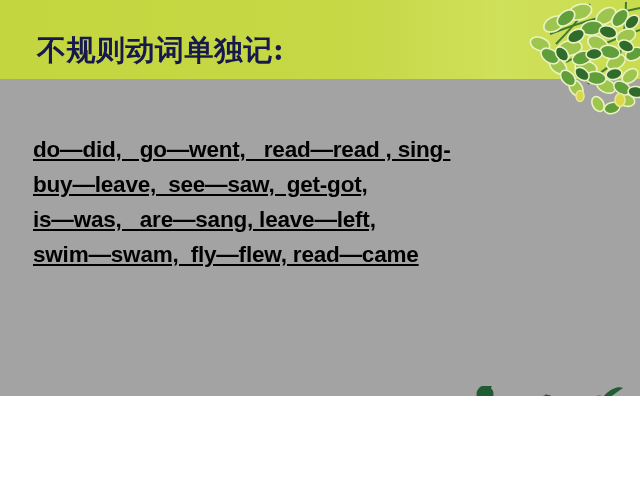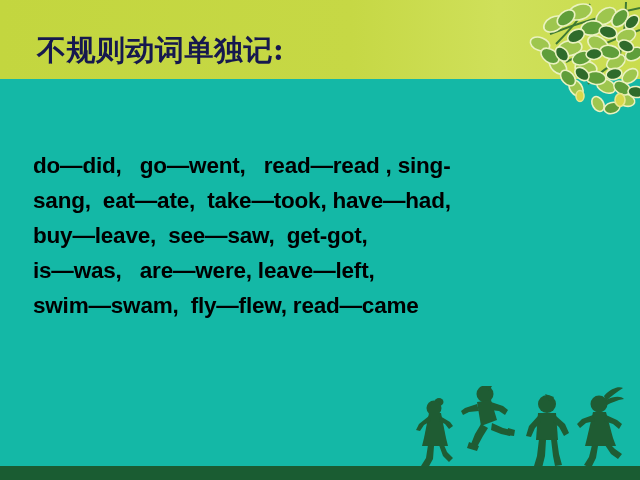--- a/index.html
+++ b/index.html
@@ -9,22 +9,22 @@
   }
   body {
     width: 640px;
     height: 480px;
     overflow: hidden;
     font-family: "Liberation Sans", sans-serif;
   }
   .slide {
     position: relative;
     width: 640px;
-    height: 480px;
-    background: #14b8a6;
+    height: 396px;
+    background: #a3a3a3;
     overflow: hidden;
   }
 
   
   .header-band {
     position: absolute;
     left: 0;
     top: 0;
     width: 640px;
     height: 79px;
@@ -59,22 +59,23 @@
     top: 0;
     width: 210px;
     height: 118px;
     pointer-events: none;
   }
 
   
   .verb-list {
     position: absolute;
     left: 33px;
-    top: 148px;
+    top: 132px;
     width: 560px;
+    text-decoration: underline;
   }
   .verb-line {
     font-family: "Liberation Sans", sans-serif;
     font-size: 22.5px;
     font-weight: 700;
     color: #000000;
     line-height: 35px;
     white-space: pre;
     letter-spacing: -0.2px;
   }
@@ -165,23 +166,22 @@
 
       <g fill="#d8d84a" stroke="#e8e890">
         <ellipse cx="190" cy="100" rx="5" ry="6.5"></ellipse>
         <ellipse cx="150" cy="96" rx="4" ry="5.5"></ellipse>
       </g>
     </g>
   </svg>
 
   <div class="verb-list">
     <div class="verb-line">do—did,   go—went,   read—read , sing-</div>
-    <div class="verb-line">sang,  eat—ate,  take—took, have—had,</div>
     <div class="verb-line">buy—leave,  see—saw,  get-got,</div>
-    <div class="verb-line">is—was,   are—were, leave—left,</div>
+    <div class="verb-line">is—was,   are—sang, leave—left,</div>
     <div class="verb-line">swim—swam,  fly—flew, read—came</div>
   </div>
 
   <svg class="kids" viewBox="0 0 225 84">
     <g fill="#1f5c33">
 
       <g>
         <ellipse cx="24" cy="16" rx="4.5" ry="4"></ellipse>
         <circle cx="19" cy="22" r="7.5"></circle>
         <path d="M14 27 L26 27 L31 52 L9 52 Z"></path>

